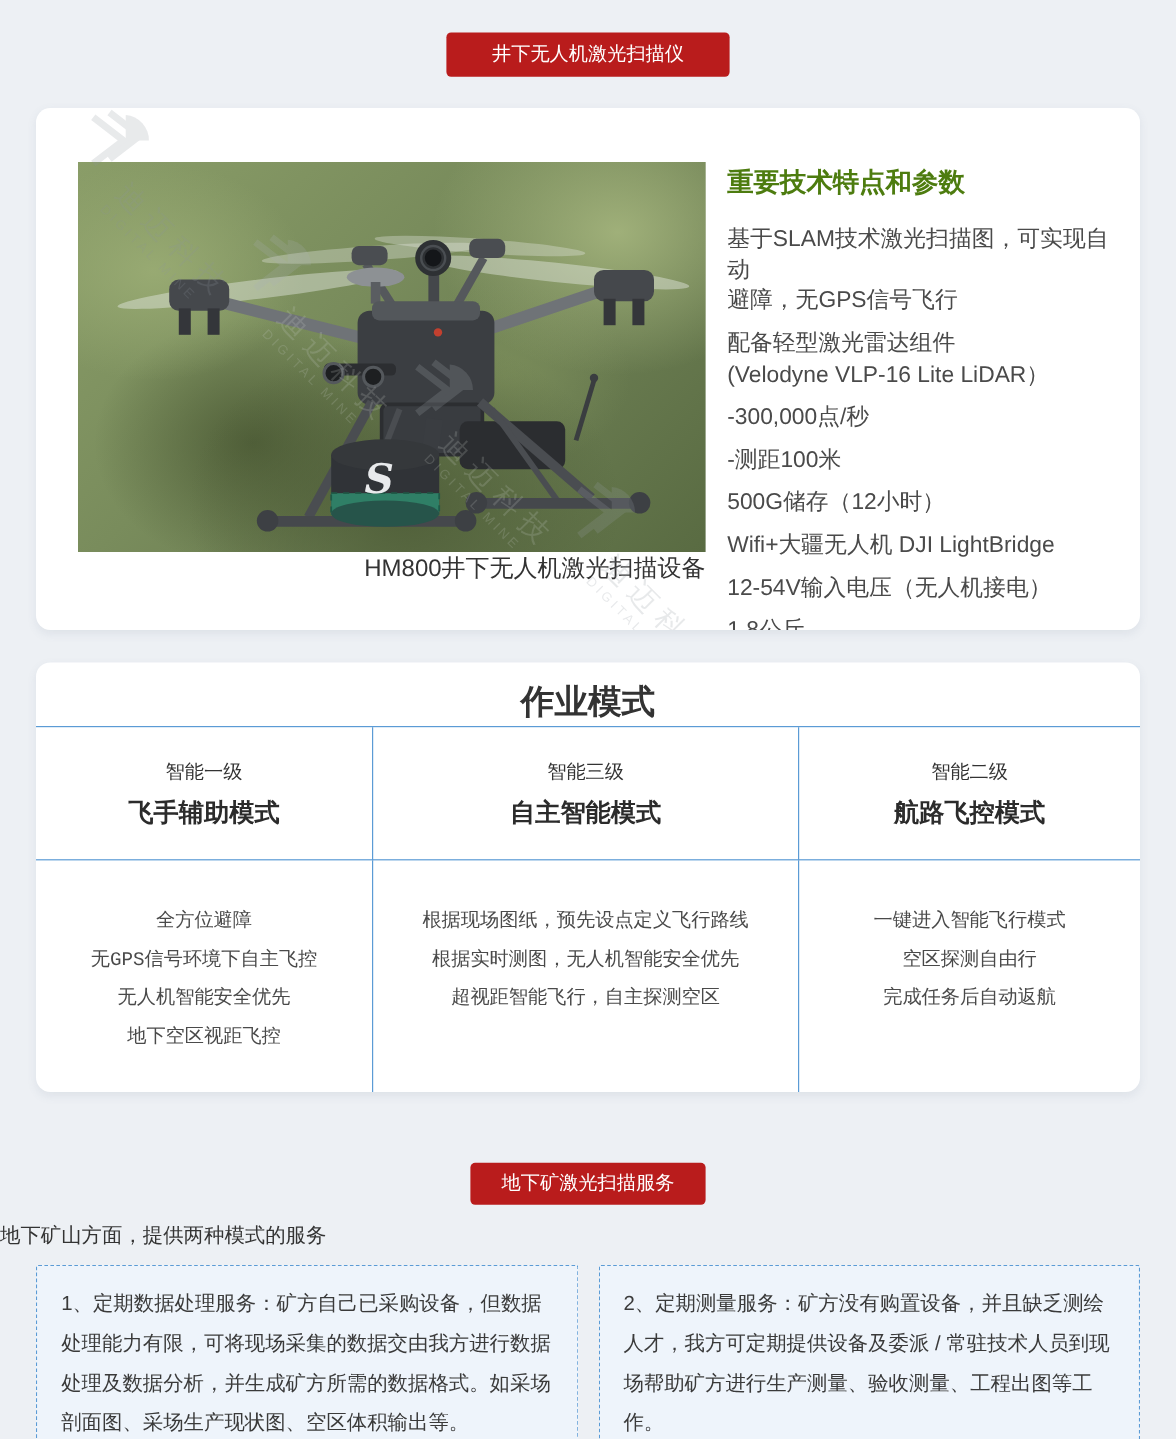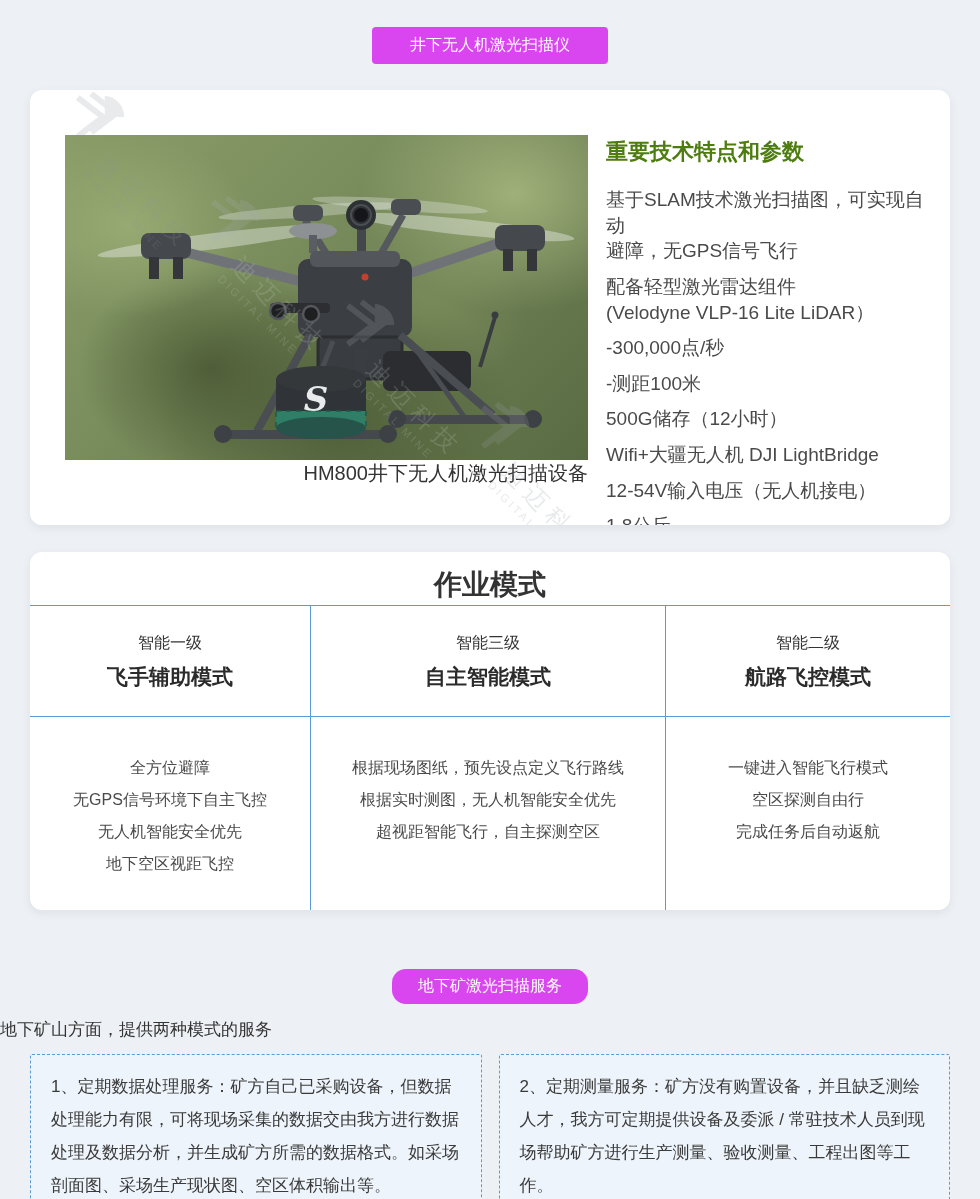--- a/index.html
+++ b/index.html
@@ -6,26 +6,26 @@
   body {
     font-family: "Liberation Sans", "DejaVu Sans", sans-serif;
     background:#edf0f4;
     color:#333;
   }
   .page { width:980px; min-height:1199px; margin:0 auto; position:relative; padding-bottom:40px; }
 
   
   .badge {
     display:block; width:-moz-fit-content; width:fit-content; margin:0 auto;
-    background:#d946ef; color:#fff; font-size:16px; text-align:left;
+    background:#b91c1c; color:#fff; font-size:16px; text-align:left;
     border:none; border-radius:4px; cursor:pointer;
     font-family:Liberation Mono, monospace;
   }
   .badge-top { margin-top:27px; padding:8px 38px; }
-  .badge-bottom { margin-top:59px; padding:7px 26px;border-radius:14px; }
+  .badge-bottom { margin-top:59px; padding:7px 26px; }
 
   
   .card {
     background:#fff; border-radius:12px; margin:0 30px;
     box-shadow:0 3px 8px rgba(90,110,140,0.10);
     position:relative;
   }
   .card-device { margin-top:26px; height:435px; padding:45px 15px 20px 35px; display:flex; align-items:flex-start; overflow:hidden; }
 
   
@@ -52,21 +52,21 @@
   .wm { position:absolute; pointer-events:none; opacity:0.20; z-index:3; width:160px; }
   .wm svg { display:block; }
   .wm-text { transform:rotate(45deg); transform-origin:0 0; margin-left:42px; color:#8d949c; }
   .wm-cn { font-size:24px; letter-spacing:7px; white-space:nowrap; }
   .wm-en { font-size:11px; letter-spacing:3px; white-space:nowrap; }
 
   
   .card-modes { margin-top:27px; overflow:hidden; }
   .modes-title { height:54px; line-height:65px; text-align:center; font-size:28px; color:#333; border-bottom:1px solid #5b9bd5; }
   .modes-grid { display:grid; grid-template-columns:280fr 355fr 285fr; }
-  .modes-grid .cell { text-align:center; }
+  .modes-grid .cell { text-align:center;font-family:Liberation Mono, monospace; }
   .modes-grid .cell + .cell { border-left:1px solid #5b9bd5; }
   .modes-head .cell { padding:27px 8px 25px; border-bottom:1px solid #5b9bd5; }
   .mode-level { font-size:16px; color:#333; margin-bottom:9px; }
   .mode-name { font-size:21px; font-weight:bold; color:#2b2b2b; }
   .modes-body .cell { padding:35px 10px 30px; min-height:163px; }
   .mode-line { font-size:16px; color:#4a4a4a; line-height:32px; }
 
   
   .service-subtitle { margin-top:14px; font-size:17px; color:#333; }
   .service-boxes { display:flex; gap:17px; margin:13px 30px 0; }

